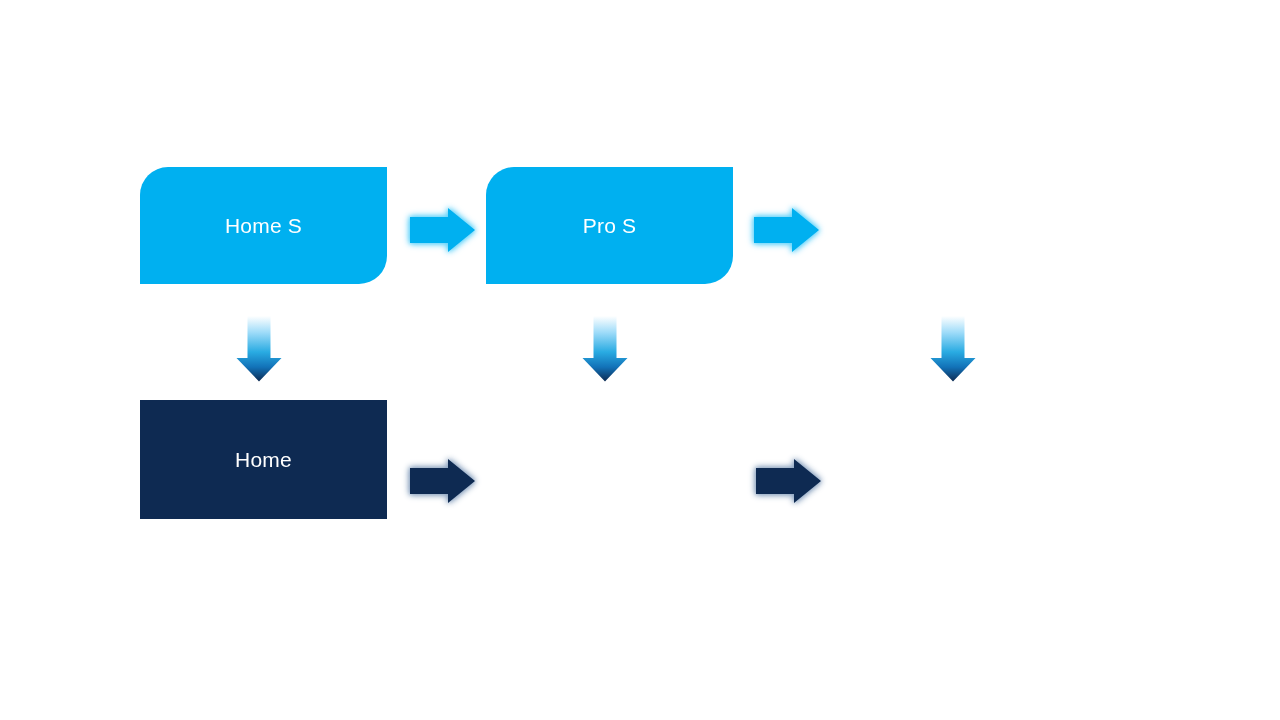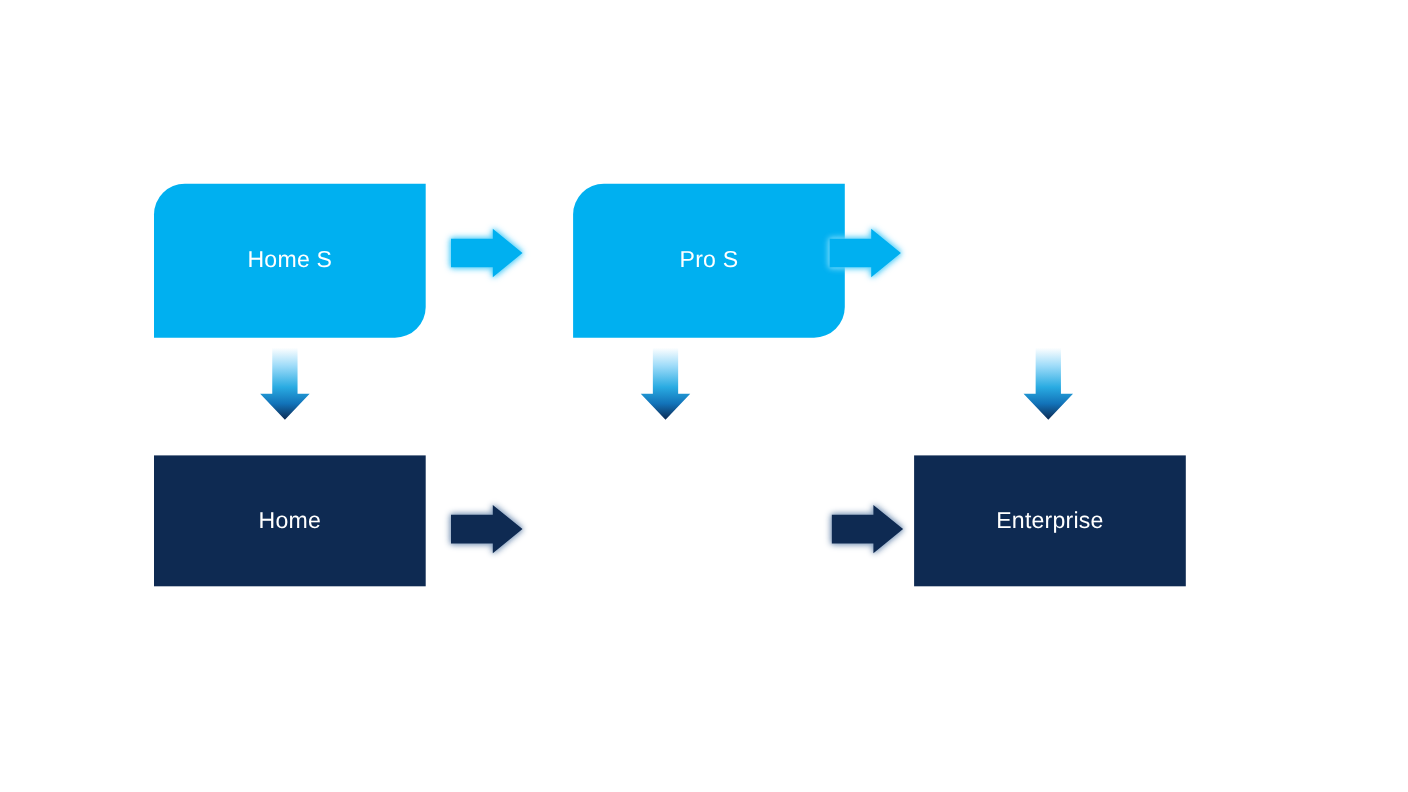--- a/index.html
+++ b/index.html
@@ -11,24 +11,24 @@
     font-family:"Liberation Sans",sans-serif;
   }
   .box{
     position:absolute;
     width:247px;
     display:flex;align-items:center;justify-content:center;
     color:var(--box-text,#fff);
     font-size:21px;
     letter-spacing:.2px;
   }
-  .row-top{top:167px;height:140px;background:var(--light-blue,#00B0F0);border-radius:28px 0 28px 0;}
-  .row-bottom{top:414px;height:119px;background:var(--dark-navy,#0E2A52);border-radius:0;}
+  .row-top{top:167px;height:117px;background:var(--light-blue,#00B0F0);border-radius:28px 0 28px 0;}
+  .row-bottom{top:400px;height:119px;background:var(--dark-navy,#0E2A52);border-radius:0;}
   .col0{left:140px;}
-  .col1{left:486px;margin-left:35px;}
+  .col1{left:486px;}
   .col2{left:831px;}
   .arrow{position:absolute;display:block;}
   .arrow-light{filter:drop-shadow(0 0 3px var(--glow-light,#66D4FA)) drop-shadow(0 0 2px var(--glow-light,#66D4FA));}
   .arrow-dark{filter:drop-shadow(0 0 3px var(--glow-dark,#8FA6C2)) drop-shadow(0 0 2px var(--glow-dark,#8FA6C2));}
   .h-arrow{width:66px;height:46px;}
   .v-arrow{width:46px;height:66px;top:316px;}
   #ha-light-0{left:410px;top:207px;}
   #ha-light-1{left:754px;top:207px;}
   #ha-dark-0{left:410px;top:458px;}
   #ha-dark-1{left:756px;top:458px;}
@@ -57,23 +57,20 @@
   <div class="box row-top col0">
     <span class="label">Home S</span>
   </div>
   <div class="box row-top col1">
     <span class="label">Pro S</span>
   </div>
 
   <div class="box row-bottom col0">
     <span class="label">Home</span>
   </div>
-  <div class="box row-bottom col2">
-    <span class="label">Enterprise</span>
-  </div>
 
   <svg id="ha-light-0" class="arrow h-arrow arrow-light" viewBox="0 0 66 46" aria-label="right-arrow">
     <polygon points="0,10 38,10 38,1 65,23 38,45 38,36 0,36" fill="var(--light-blue,#00B0F0)"></polygon>
   </svg>
   <svg id="ha-light-1" class="arrow h-arrow arrow-light" viewBox="0 0 66 46" aria-label="right-arrow">
     <polygon points="0,10 38,10 38,1 65,23 38,45 38,36 0,36" fill="var(--light-blue,#00B0F0)"></polygon>
   </svg>
 
   <svg id="ha-dark-0" class="arrow h-arrow arrow-dark" viewBox="0 0 66 46" aria-label="right-arrow">
     <polygon points="0,10 38,10 38,1 65,23 38,45 38,36 0,36" fill="var(--dark-navy,#0E2A52)"></polygon>

